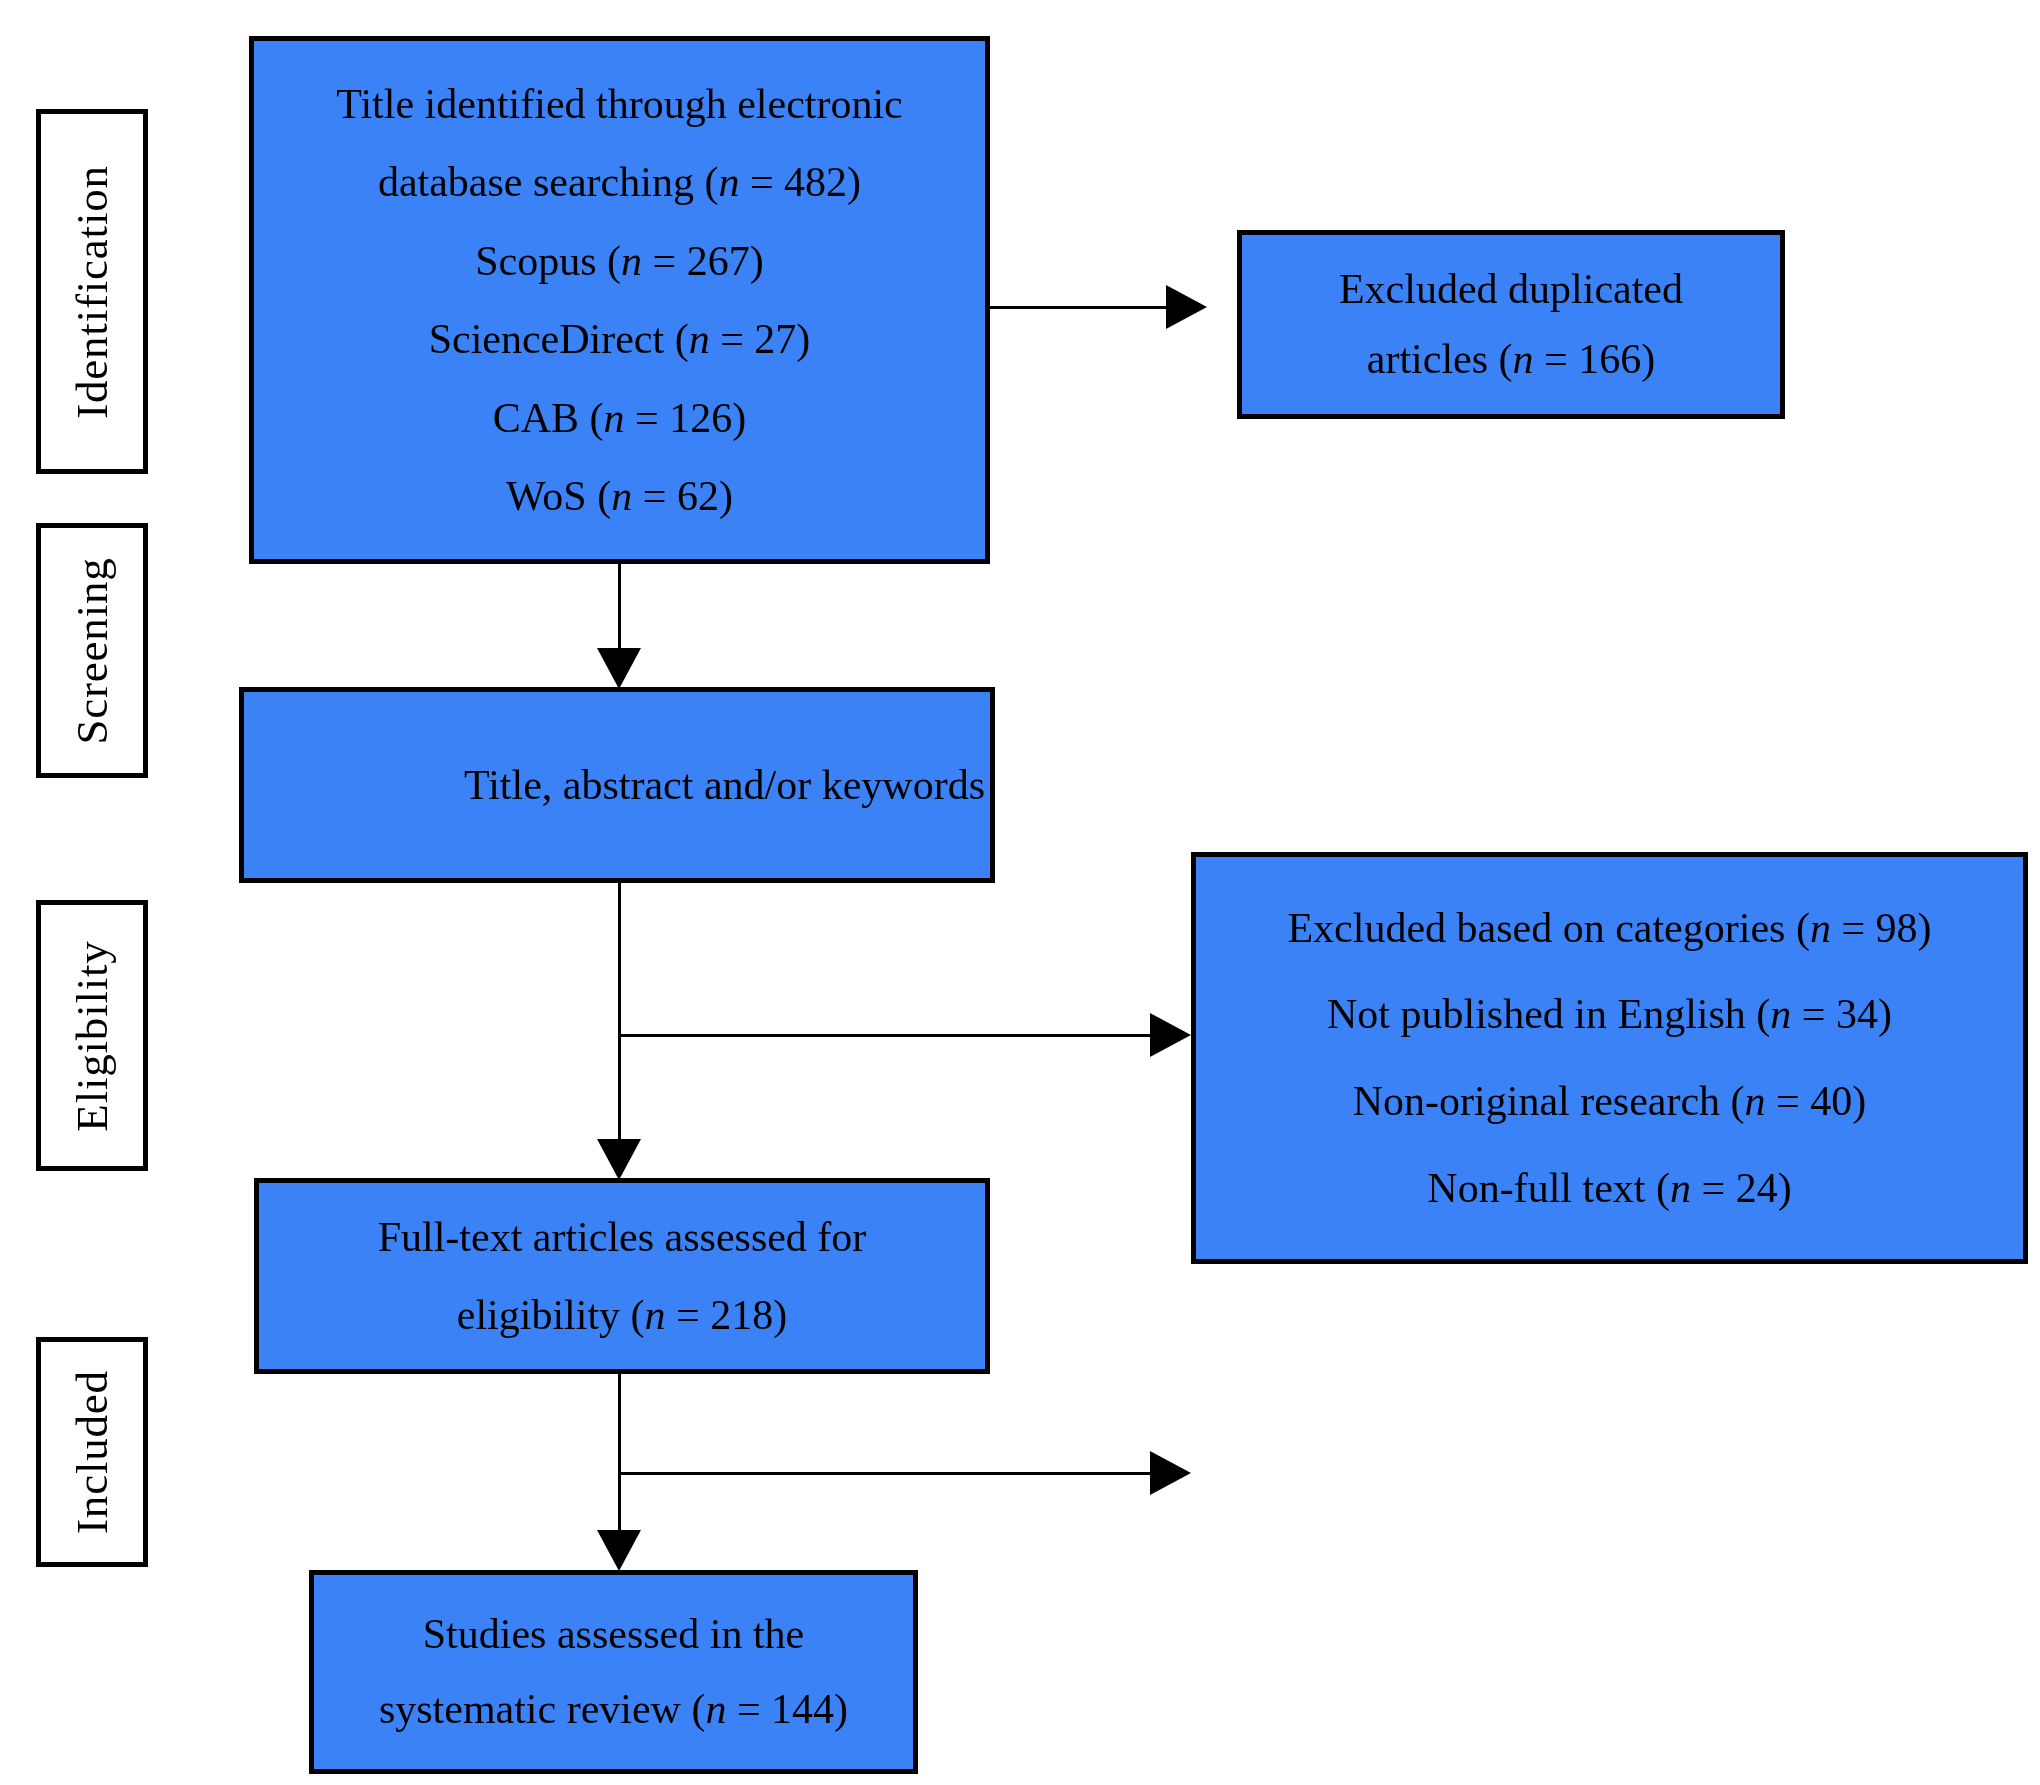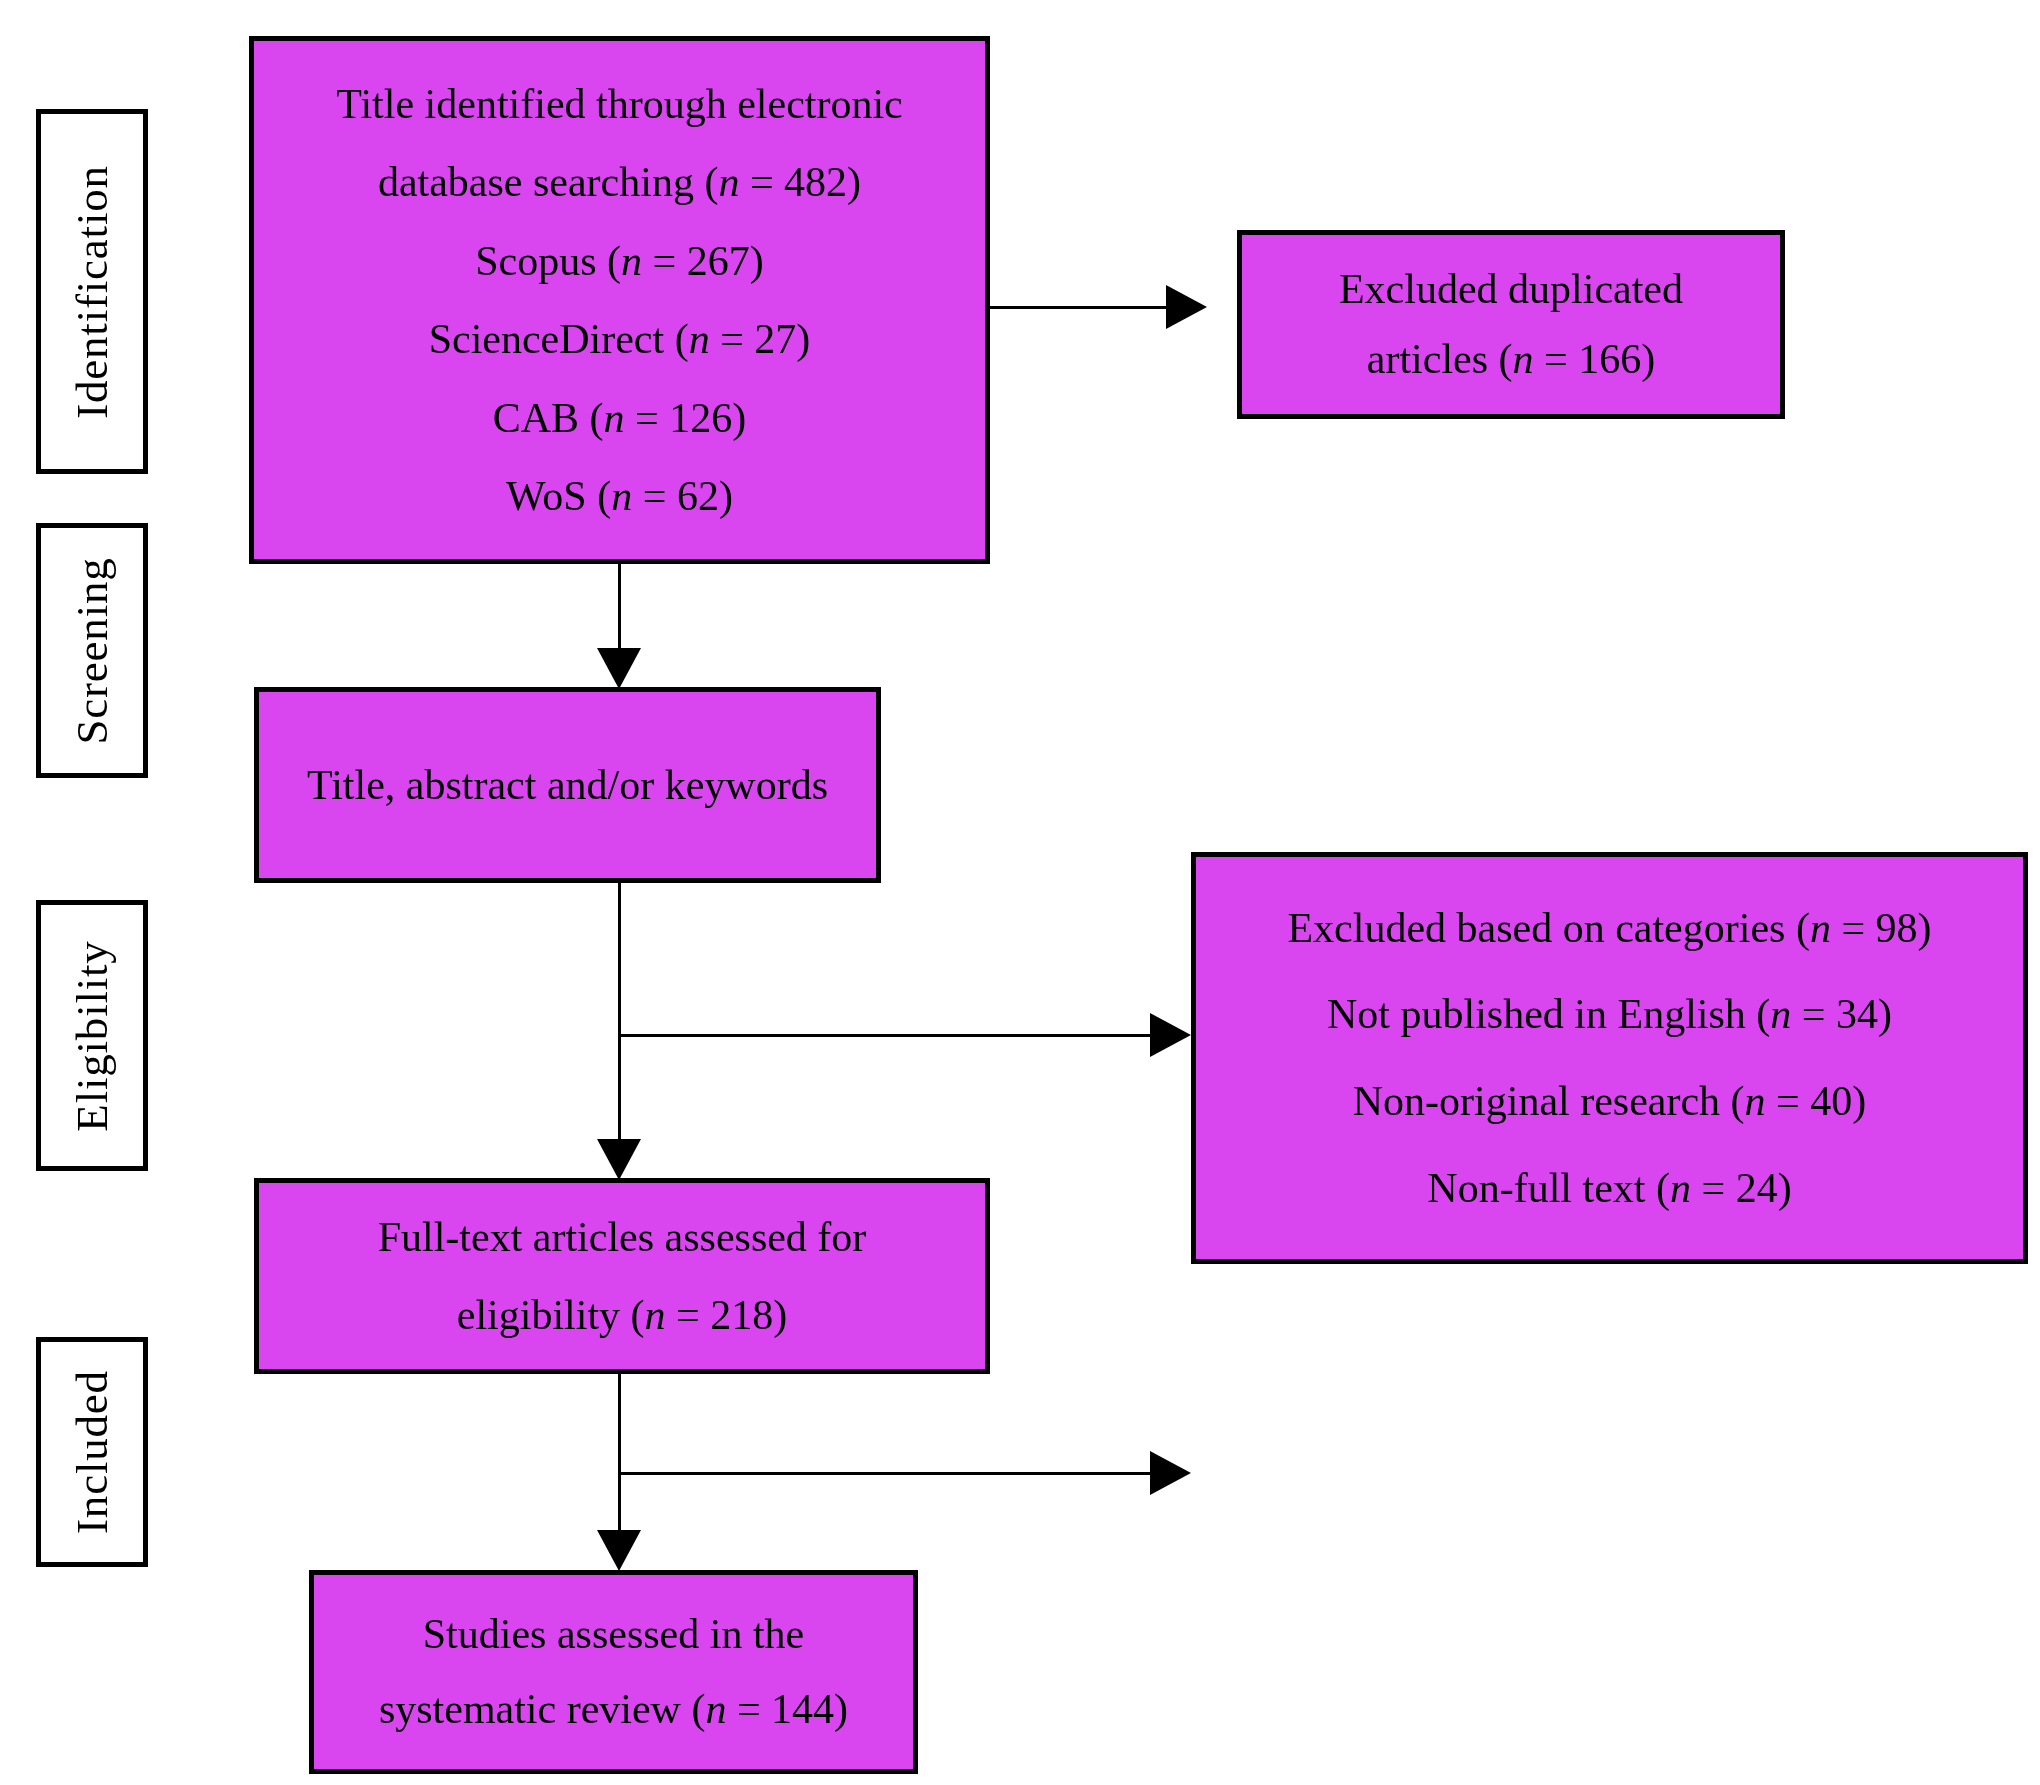--- a/index.html
+++ b/index.html
@@ -12,21 +12,21 @@
     width: 2040px;
     height: 1785px;
     background: #ffffff;
     font-family: "Liberation Serif", "DejaVu Serif", serif;
     color: #000000;
   }
   .box {
     position: absolute;
     box-sizing: border-box;
     border: 5.8px solid #000000;
-    background: #d946ef;
+    background: #3b82f6;
     display: flex;
     flex-direction: column;
     justify-content: space-evenly;
     align-items: center;
     text-align: center;
     padding: 8.3px 5px;
   }
   .box.thin { border-width: 5px; }
   .line {
     font-size: 42px;
@@ -85,21 +85,21 @@
 
   <div class="box" style="left:249px; top:36px; width:741px; height:528px;">
       <div class="line">Title identified through electronic</div>
       <div class="line">database searching (<i>n</i> = 482)</div>
       <div class="line">Scopus (<i>n</i> = 267)</div>
       <div class="line">ScienceDirect (<i>n</i> = 27)</div>
       <div class="line">CAB (<i>n</i> = 126)</div>
       <div class="line">WoS (<i>n</i> = 62)</div>
     </div>
 
-  <div class="box" style="left:254px; top:687px; width:627px; height:196px;">
+  <div class="box" style="left:239px; top:687px; width:756px; height:196px;align-items:flex-end;">
       <div class="line">Title, abstract and/or keywords</div>
     </div>
 
   <div class="box" style="left:254px; top:1178px; width:736px; height:196px;gap:8px;">
       <div class="line">Full-text articles assessed for</div>
       <div class="line">eligibility (<i>n</i> = 218)</div>
     </div>
 
   <div class="box" style="left:309px; top:1570px; width:609px; height:204px;">
       <div class="line">Studies assessed in the</div>

